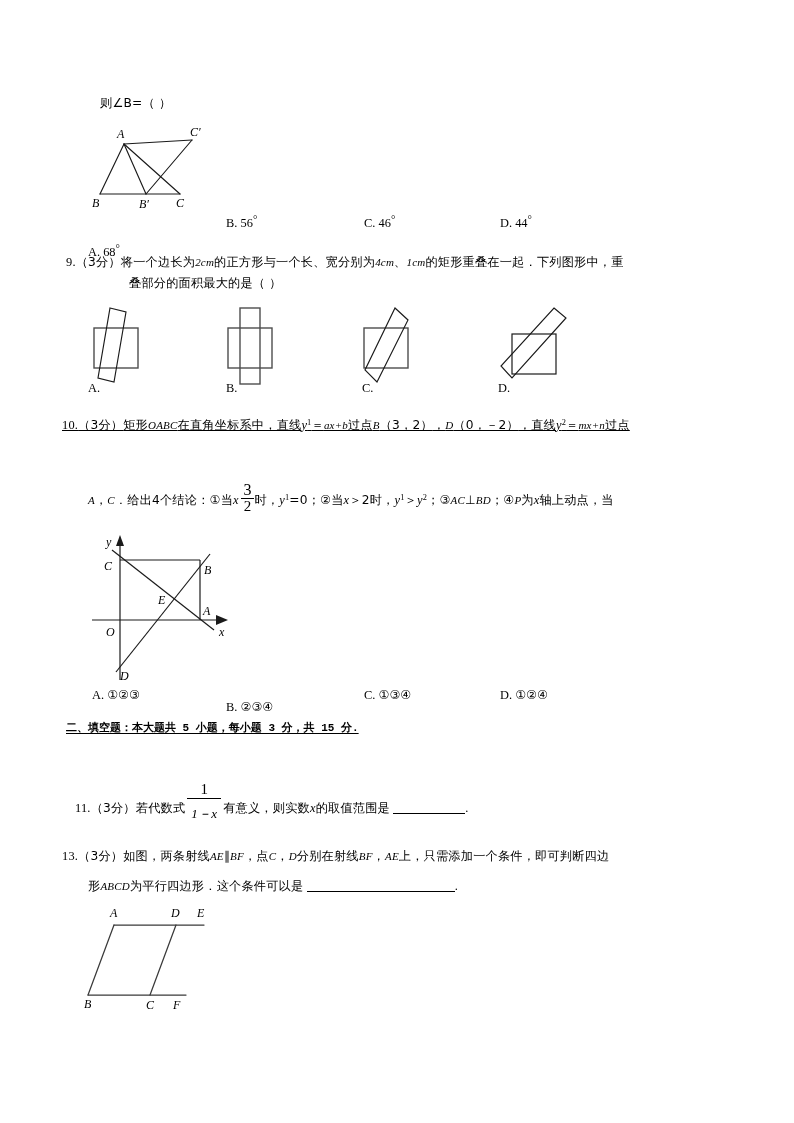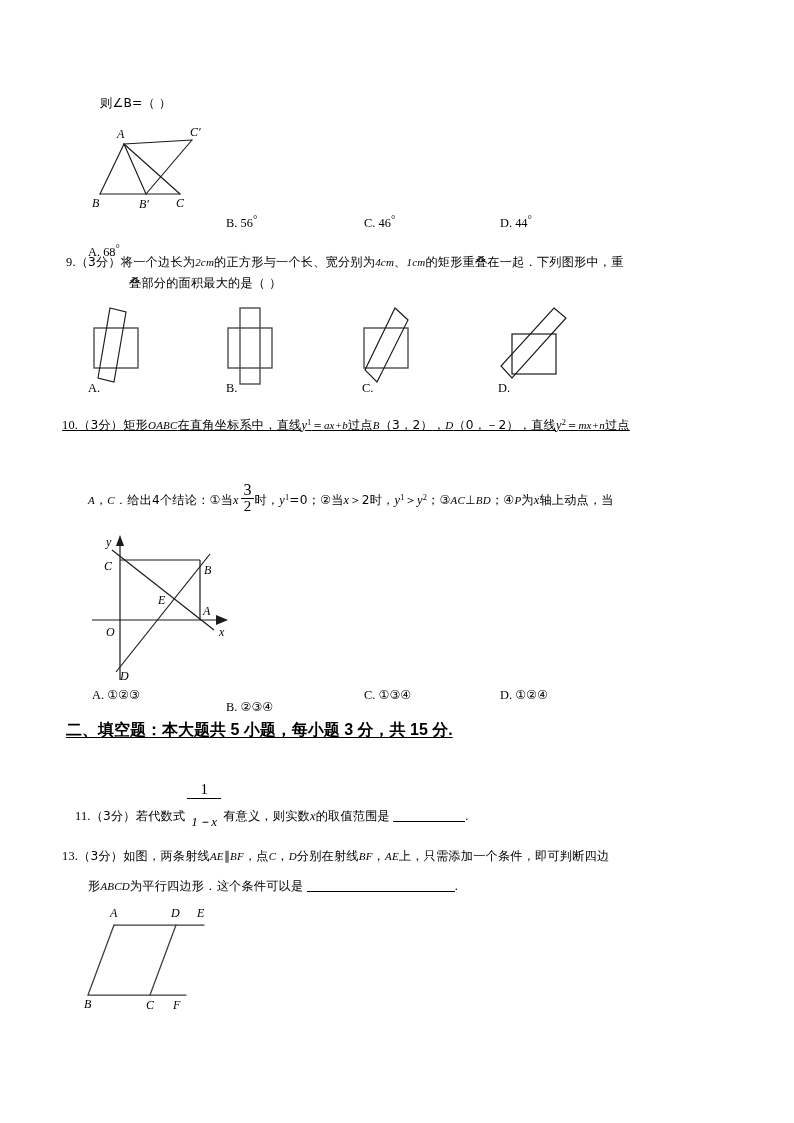--- a/index.html
+++ b/index.html
@@ -22,42 +22,42 @@
   .num{font-family:"Liberation Serif",serif;}
   .ital{font-style:italic;font-family:"Liberation Serif",serif;}
   .smallital{font-style:italic;font-size:11px;font-family:"Liberation Serif",serif;}
   .sup{font-size:8.4px;vertical-align:0.45em;}
   .deg{font-size:11px;vertical-align:0.35em;}
   .opt{position:absolute;font-family:"Liberation Serif",serif;font-size:12.4px;}
 
   
   .sect{
     position:absolute;
-    font-family:Liberation Sans, sans-serif;
-    font-size:16px;font-weight:bold;
+    font-family:Liberation Mono, monospace;
+    font-size:11px;font-weight:bold;
     text-decoration:underline;
     text-underline-offset:2px;
     white-space:nowrap;
   }
 
   
   .blank{
     display:inline-block;border-bottom:1.1px solid #000;
     vertical-align:-2px;
   }
 
   
   .frac{
     display:inline-block;vertical-align:-0.45em;
     text-align:center;line-height:1.05;
     font-family:"Liberation Serif",serif;
     margin:0 2px;
   }
   .frac .n{display:block;font-size:15px;padding:0 4px;}
-  .frac .d{display:block;font-size:15px;border-top:1.3px solid #000;padding:16px 4px;}
+  .frac .d{display:block;font-size:15px;border-top:1.3px solid #000;padding:8px 4px;}
   .frac2{
     display:inline-block;vertical-align:-0.55em;
     text-align:center;line-height:1.0;
     font-family:"Liberation Serif",serif;
   }
   .frac2 .n{display:block;font-size:16px;}
   .frac2 .d{display:block;font-size:15px;border-top:1.4px solid #000;padding:0 3px;font-style:italic;}
 
   svg{display:block;overflow:visible;}
   .fig{position:absolute;}

